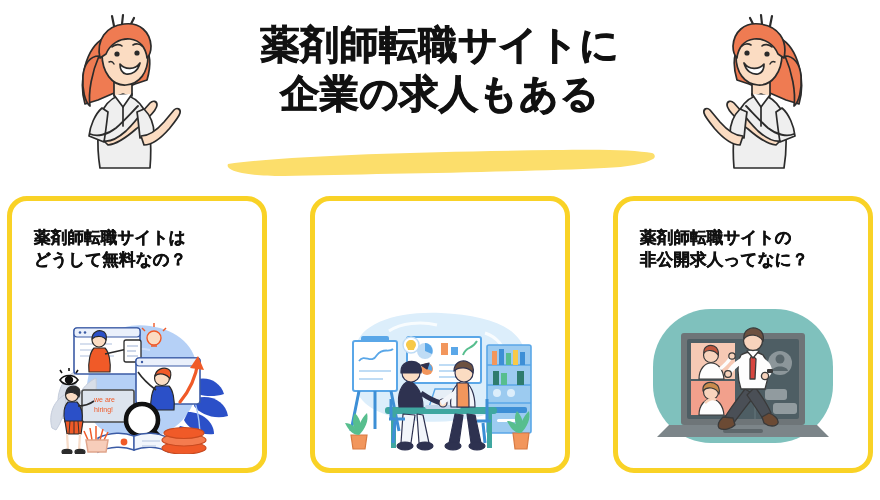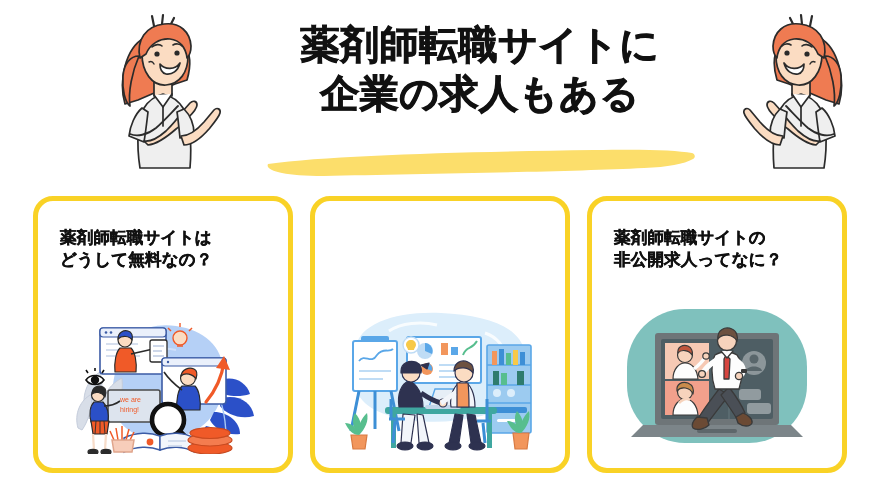--- a/index.html
+++ b/index.html
@@ -24,21 +24,20 @@
     background: #ffffff;
   }
 
   
   .header {
     position: absolute;
     left: 0;
     top: 0;
     width: 750px;
     height: 190px;
-    margin-left: 40px;
   }
 
   .mascot {
     position: absolute;
     top: 8px;
     width: 160px;
     height: 165px;
   }
   .mascot-left  { left: 52px; }
   .mascot-right { left: 672px; transform: scaleX(-1); }
@@ -73,21 +72,21 @@
 
   
   .cards {
     position: absolute;
     left: 0;
     top: 196px;
     width: 880px;
     height: 286px;
     display: flex;
     justify-content: center;
-    gap: 17px;
+    gap: 43px;
   }
 
   .card {
     width: 260px;
     height: 277px;
     background: #ffffff;
     border: 5px solid #F9D226;
     border-radius: 20px;
     position: relative;
     overflow: hidden;
@@ -465,21 +464,21 @@
             <g fill="#57BE8E">
               <path d="M184 130 C178 124 176 114 180 108 C186 114 188 124 184 130 Z"></path>
               <path d="M184 130 C190 124 194 116 192 108 C186 114 182 122 184 130 Z"></path>
               <path d="M184 130 C182 122 176 118 170 118 C174 126 178 130 184 130 Z"></path>
             </g>
           </g>
         </svg>
       </div>
     </div>
 
-    <div class="card" style="border-color: rgb(249, 210, 38);">
+    <div class="card" style="border-color: rgb(249, 210, 38); border-radius: 21px;">
       <div class="card-title">薬剤師転職サイトの
 非公開求人ってなに？</div>
       <div class="card-art">
         <svg width="200" height="150" viewBox="0 0 200 150" xmlns="http://www.w3.org/2000/svg">
 
           <rect x="10" y="6" width="180" height="134" rx="58" fill="#7FC1BD"></rect>
 
           <path d="M26 122 L174 122 L186 134 L14 134 Z" fill="#7C8589"></path>
           <rect x="80" y="126" width="40" height="4" rx="2" fill="#5E676B"></rect>
 

